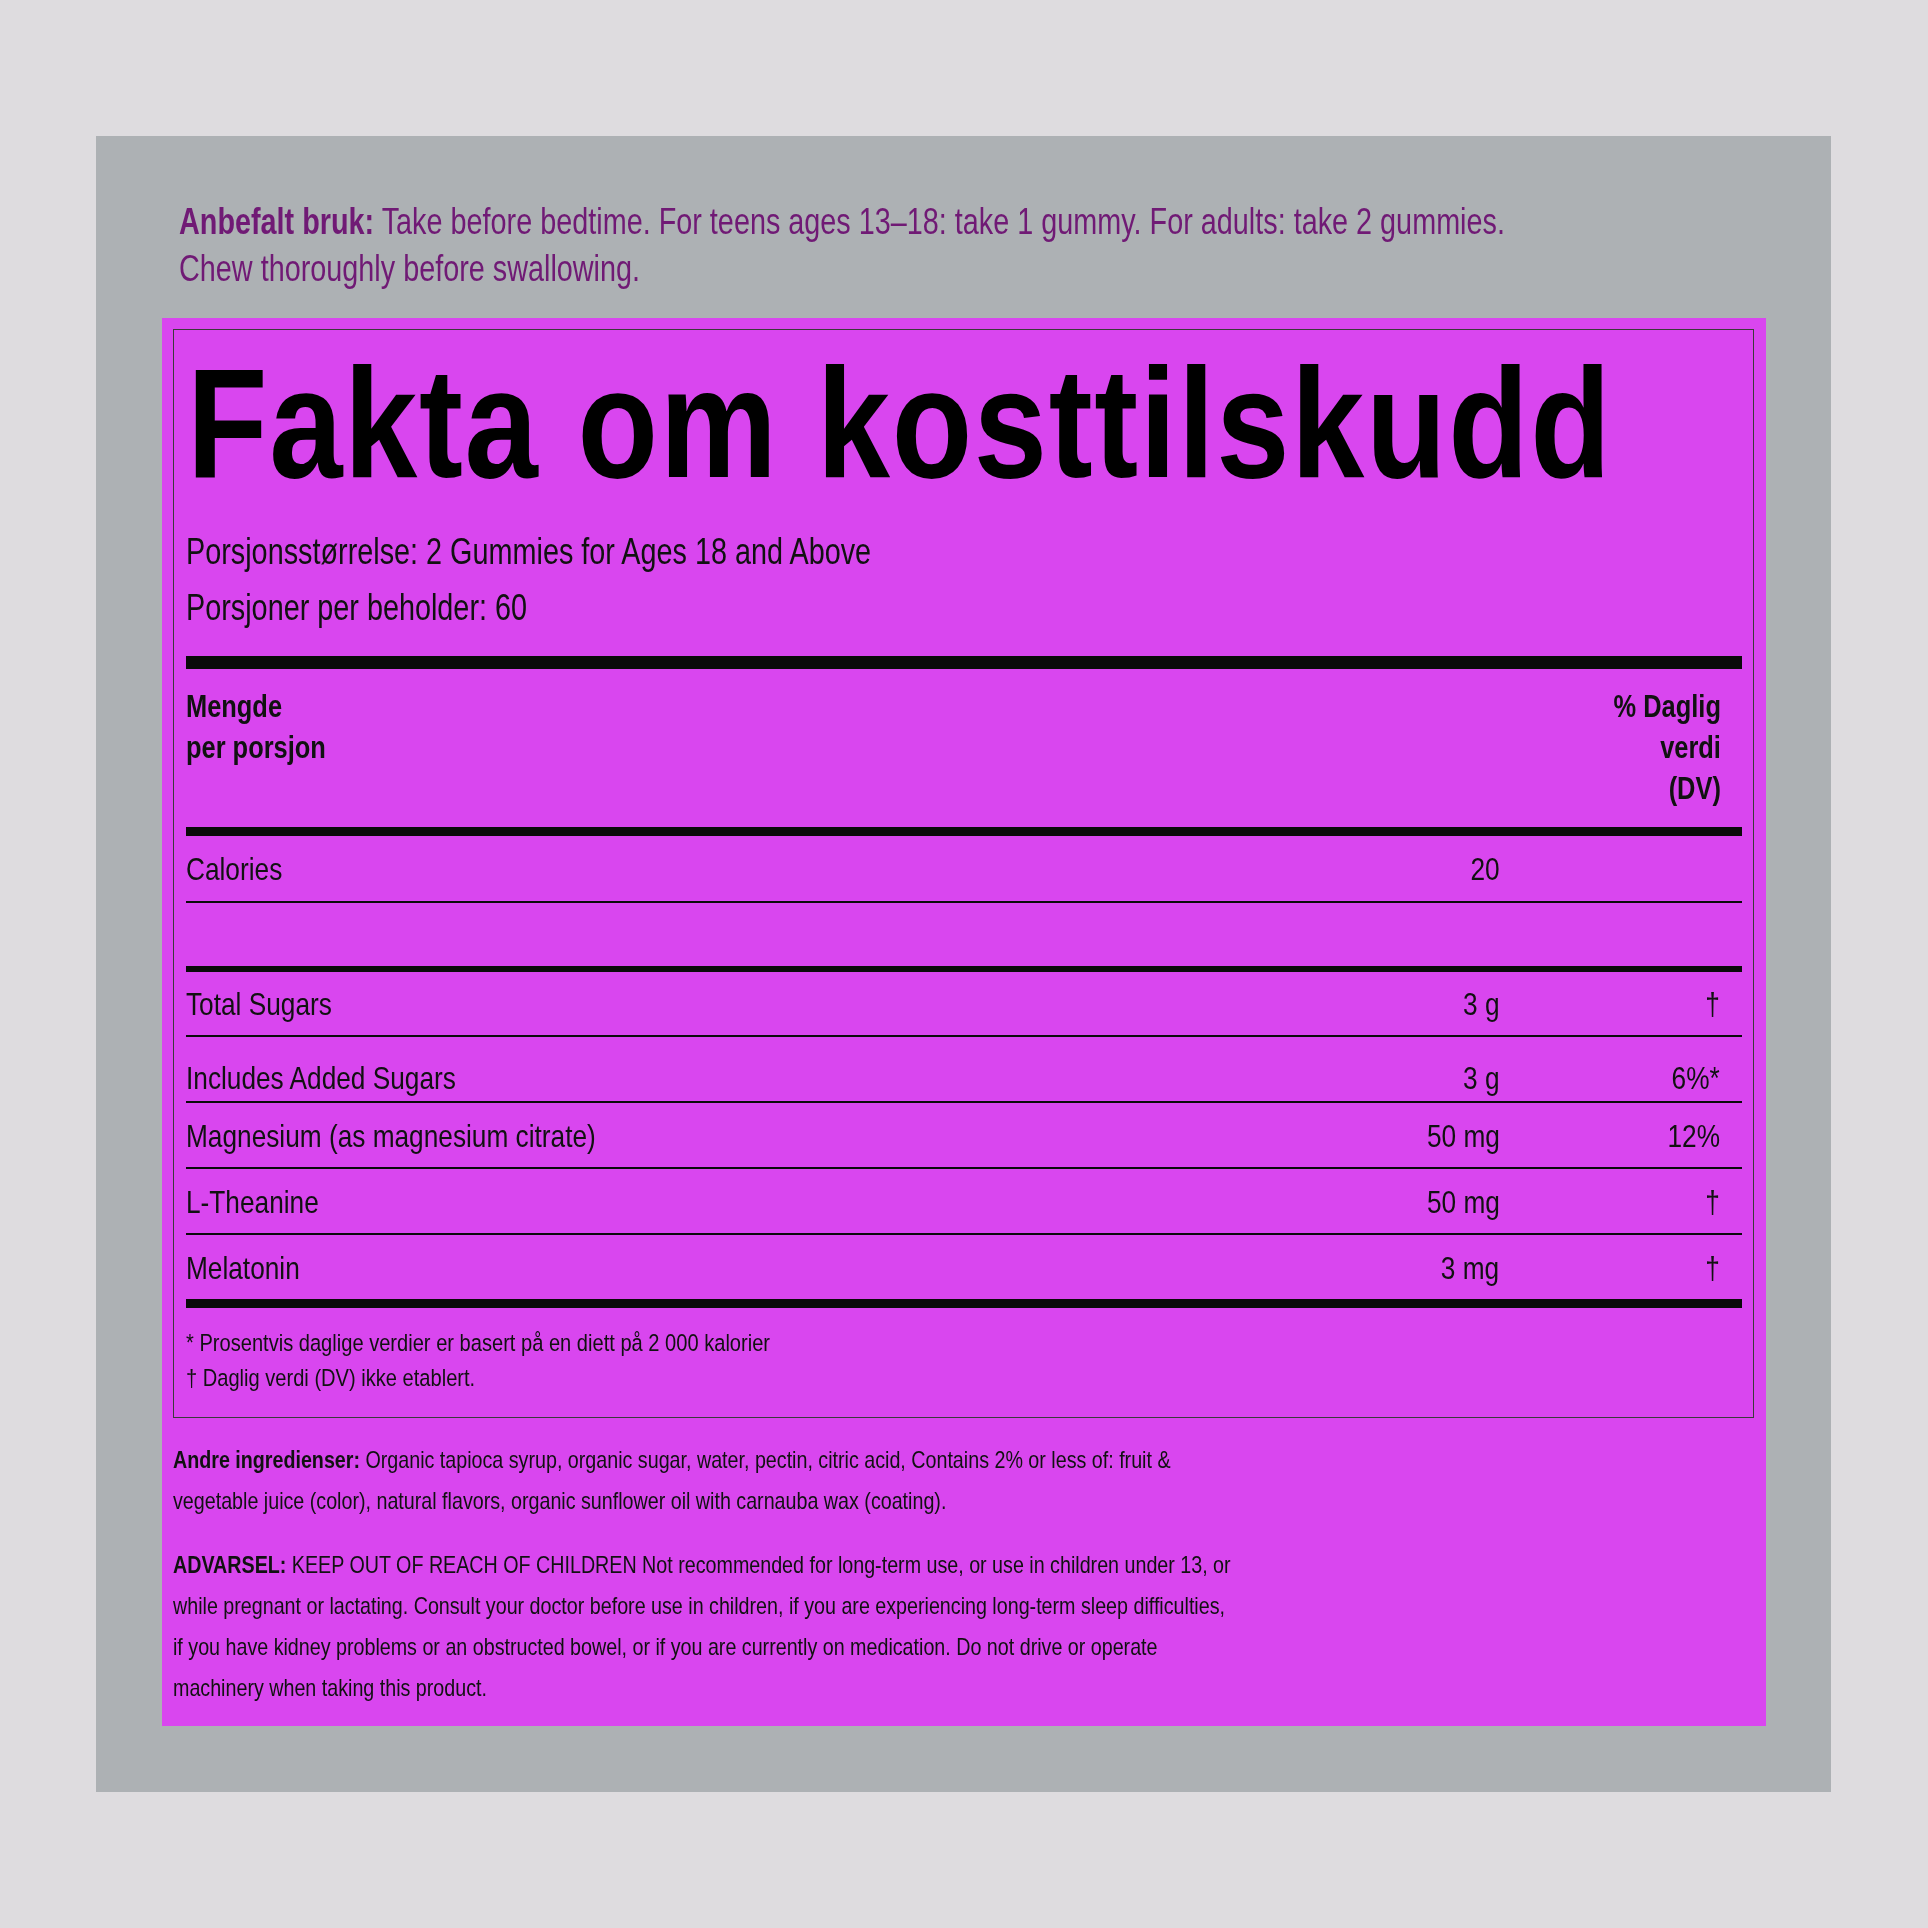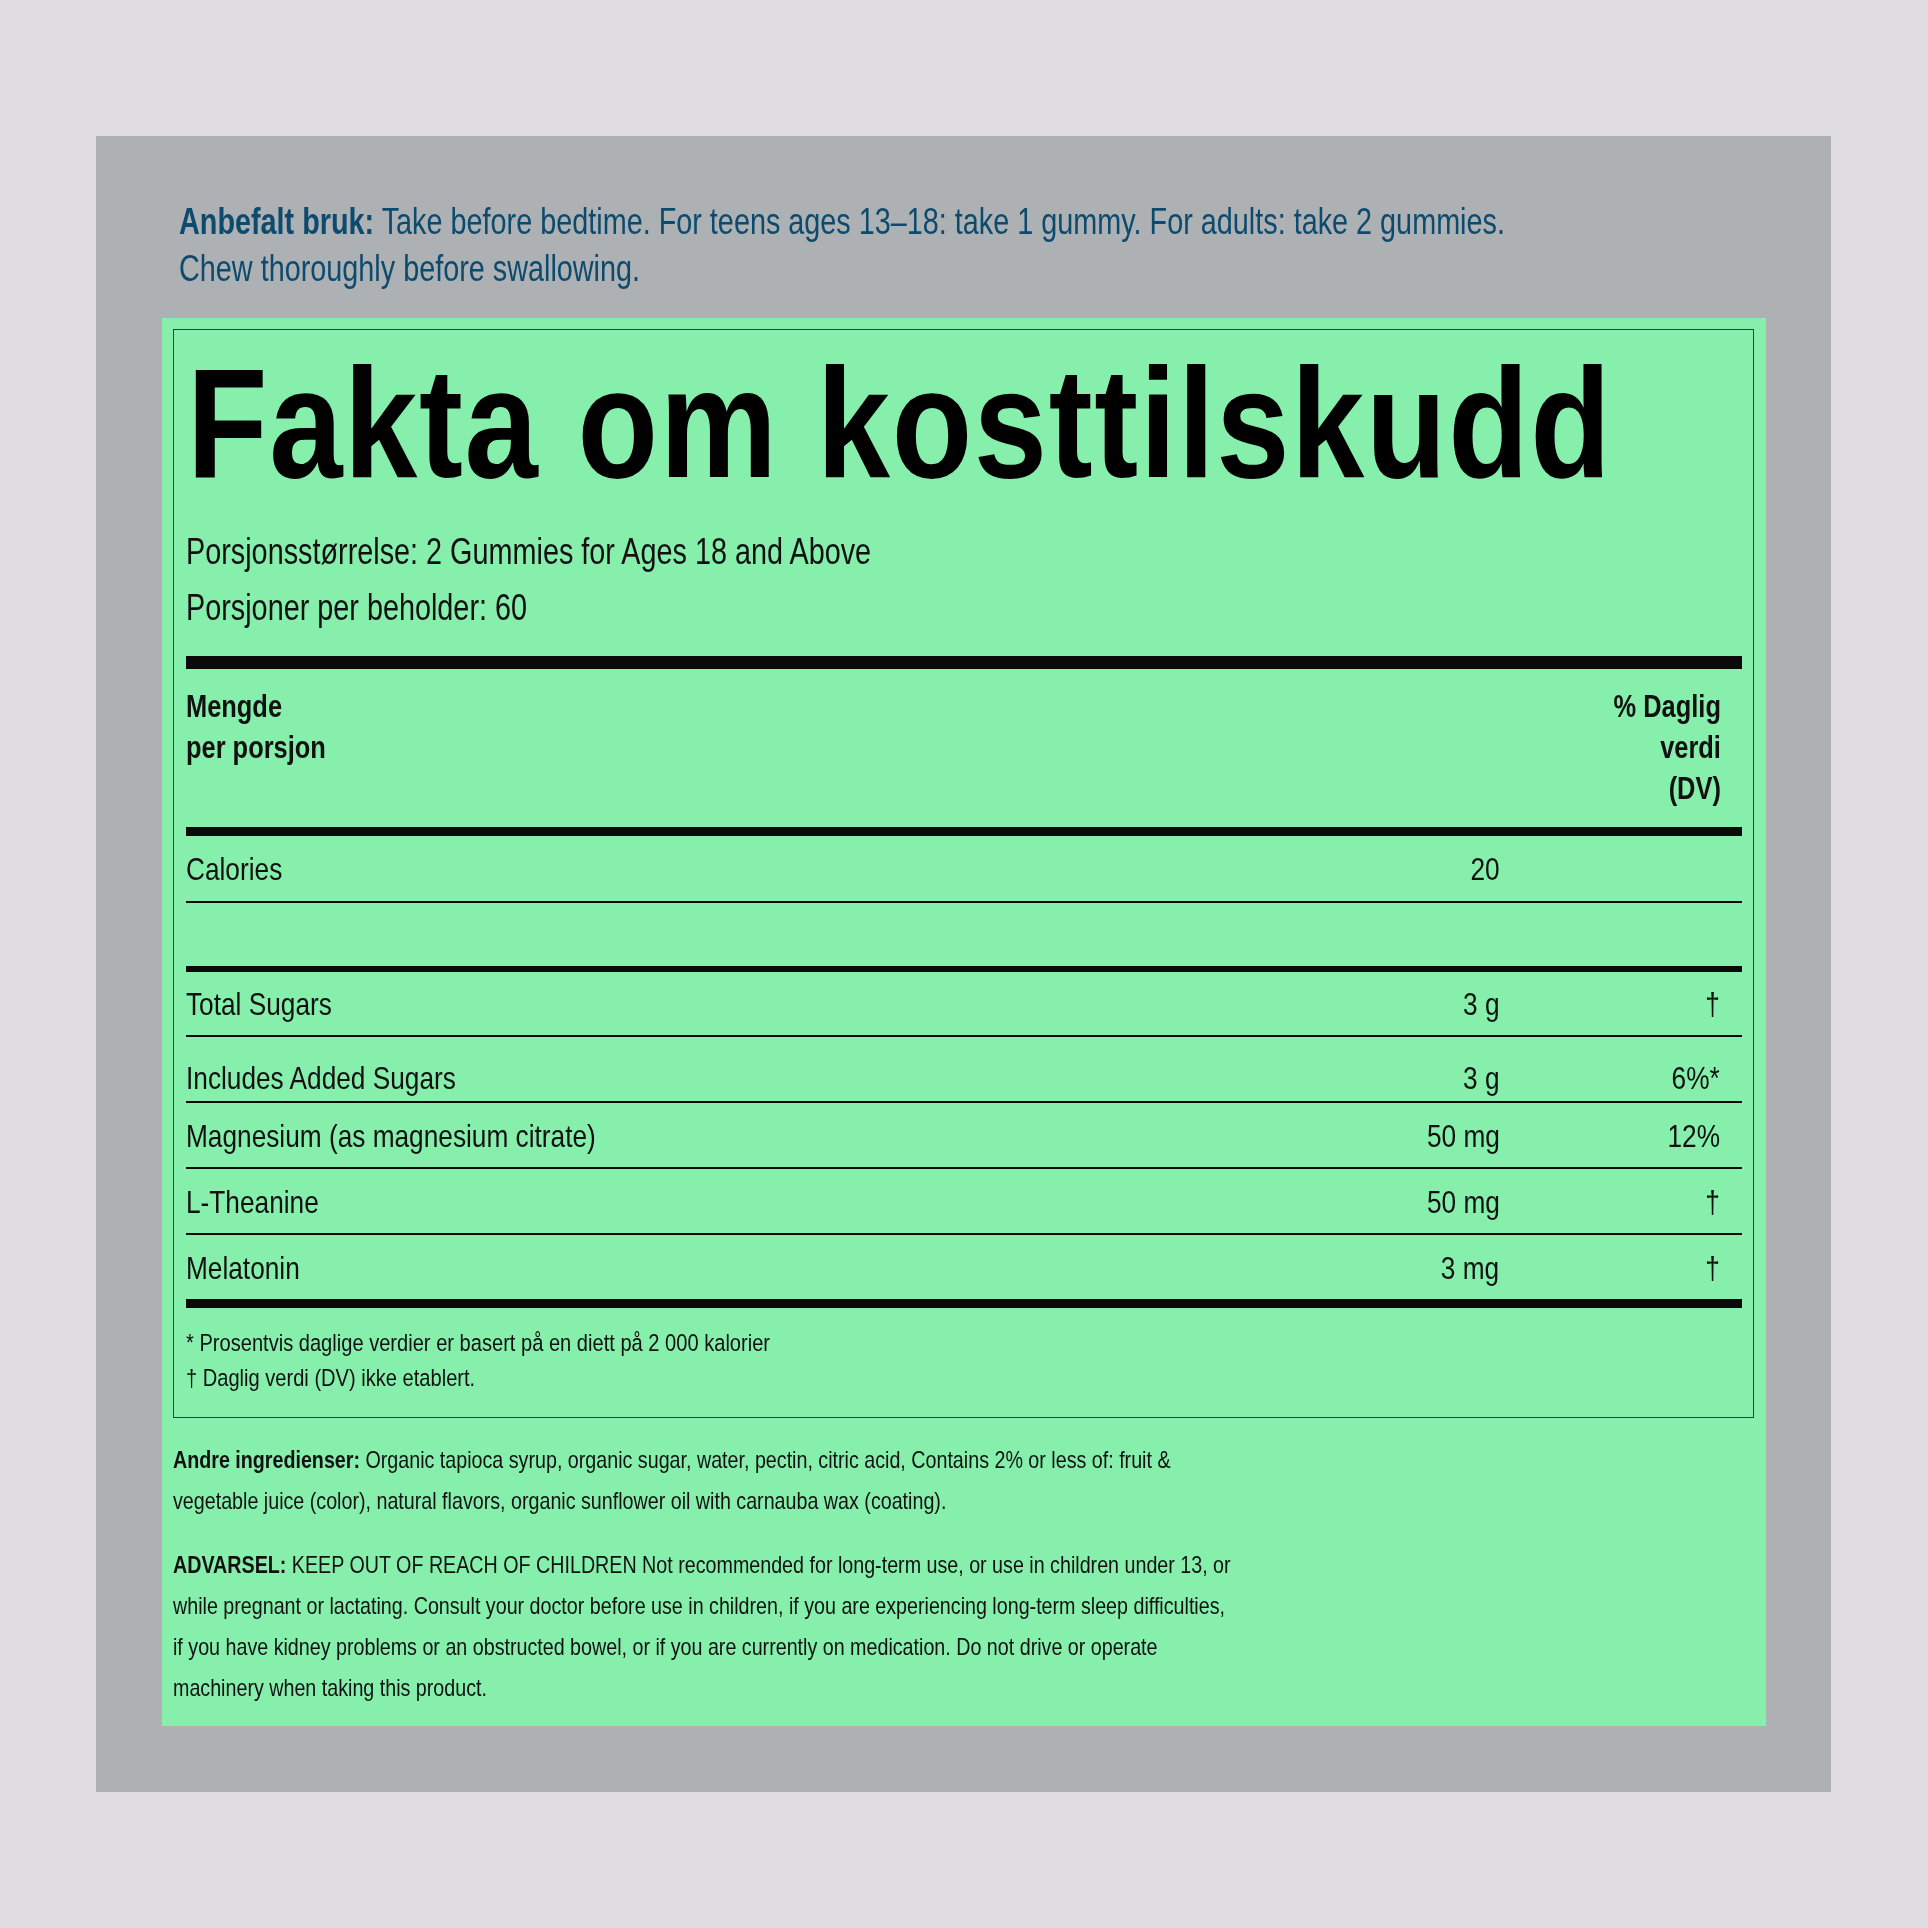--- a/index.html
+++ b/index.html
@@ -1,26 +1,26 @@
 <!DOCTYPE html>
 <html style="font-size:15px"><head>
 <meta charset="utf-8">
 <style>
   * { box-sizing: border-box; margin: 0; padding: 0; }
   html, body { width: 1928px; height: 1928px; background: #dedcdf; overflow: hidden; }
   body { position: relative; font-family: "Liberation Sans", sans-serif; color: #111; }
 
   .panel { position: absolute; left: 96px; top: 136px; width: 1735px; height: 1656px; background: #adb1b4; }
 
-  .usage { position: absolute; left: 179px; top: 198px; font-size: 36px; line-height: 47px; color: #0c4a6e; }
+  .usage { position: absolute; left: 179px; top: 198px; font-size: 36px; line-height: 47px; color: #701a75; }
   .usage .line { display: block; height: 47px; }
   .usage .line span.wrap { display: inline-block; transform: scaleX(0.80); transform-origin: 0 0; white-space: nowrap; }
   .bold { font-weight: bold; }
 
-  .card { position: absolute; left: 162px; top: 318px; width: 1604px; height: 1408px; background: #86efac; }
+  .card { position: absolute; left: 162px; top: 318px; width: 1604px; height: 1408px; background: #d946ef; }
   .facts { position: absolute; left: 11.3px; top: 11.3px; width: 1581px; height: 1089px; border: 1.9px solid #3a3a3a; }
 
   .title { position: absolute; left: 13px; top: 13px; font-size: 156px; font-weight: bold; line-height: 160px; letter-spacing: 1.9px; color: #000; white-space: nowrap; transform: scaleX(0.845); transform-origin: 0 0; }
 
   .serving { position: absolute; left: 11.3px; font-size: 36px; line-height: 43px; white-space: nowrap; transform: scaleX(0.80); transform-origin: 0 0; }
 
   .rule { position: absolute; left: 11.3px; width: 1556px; background: #0a0a0a; }
 
   .hdr { position: absolute; font-size: 31px; font-weight: bold; line-height: 41px; white-space: nowrap; }
   .hdr-left { left: 11.3px; top: 356px; transform: scaleX(0.82); transform-origin: 0 0; }

